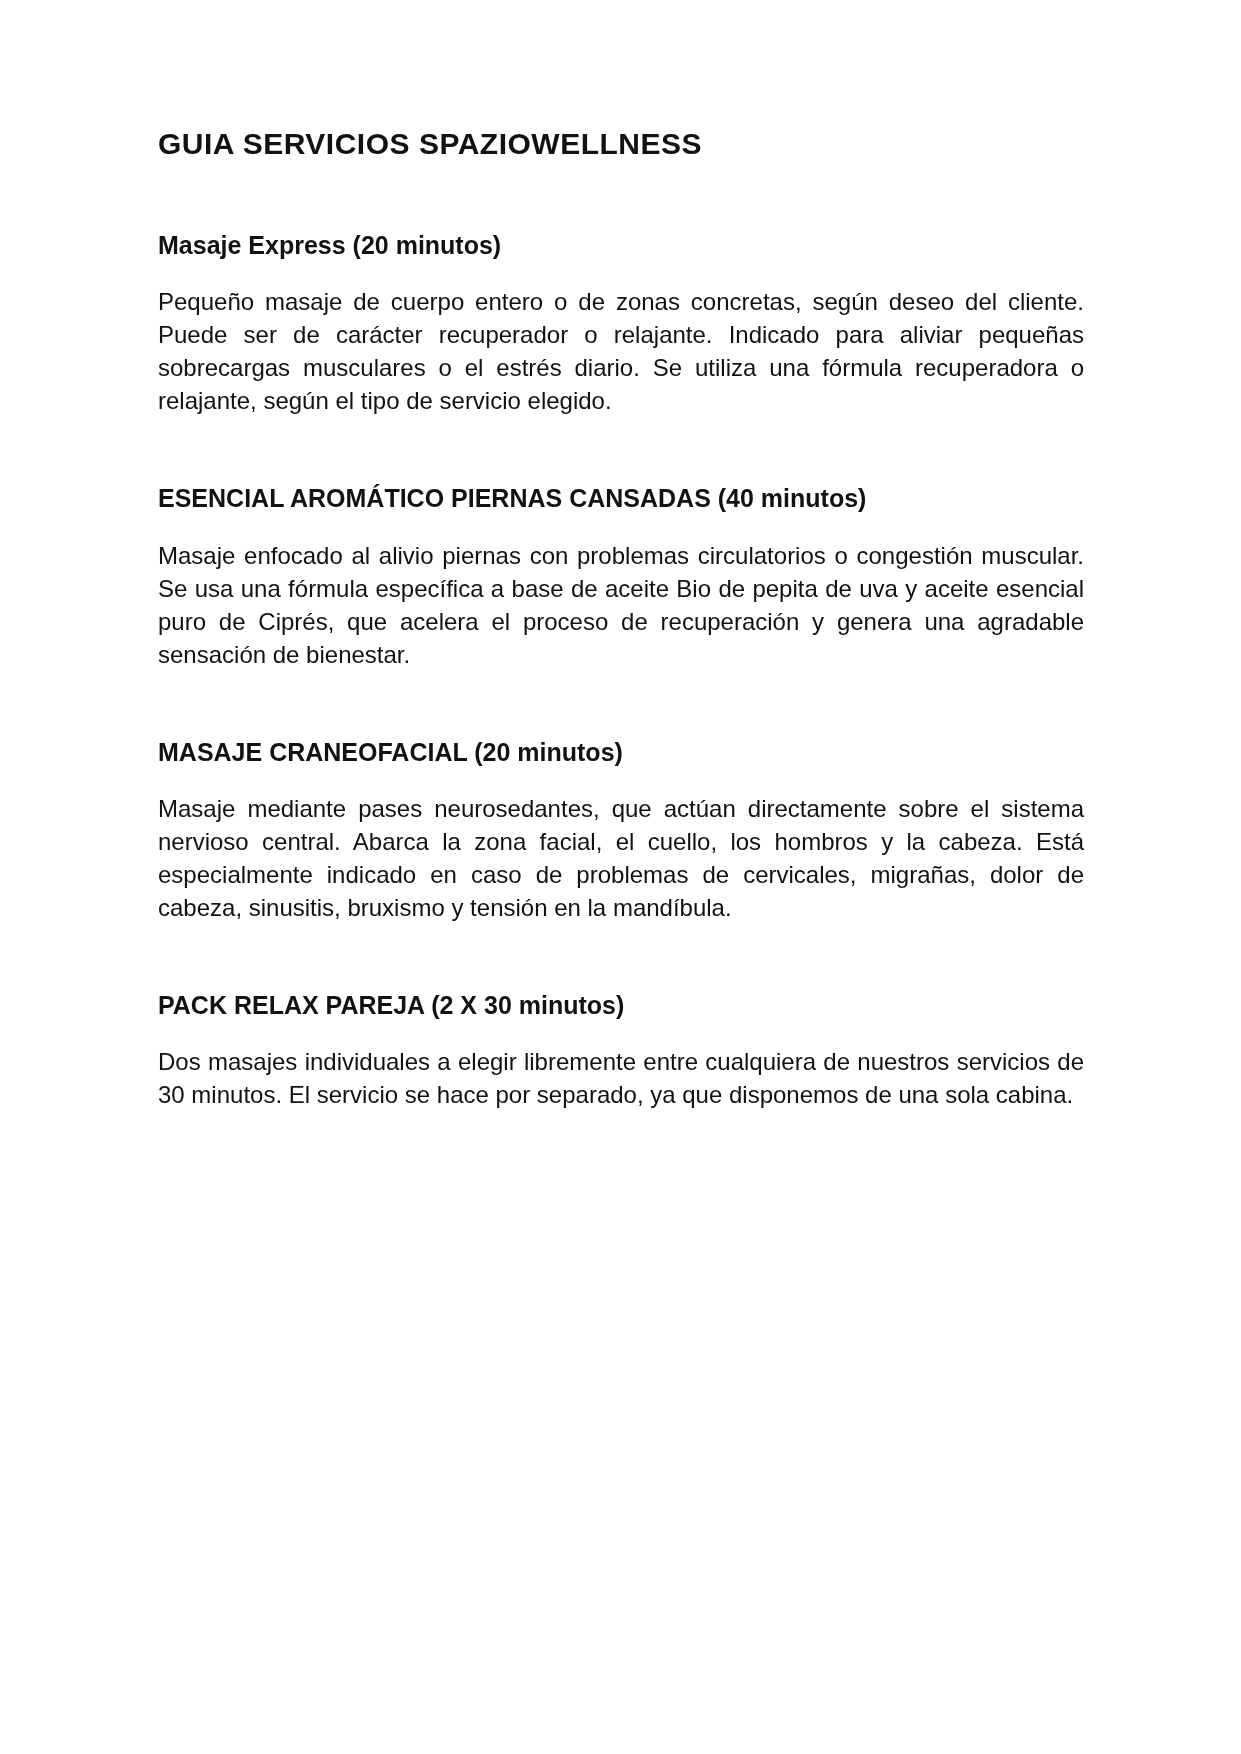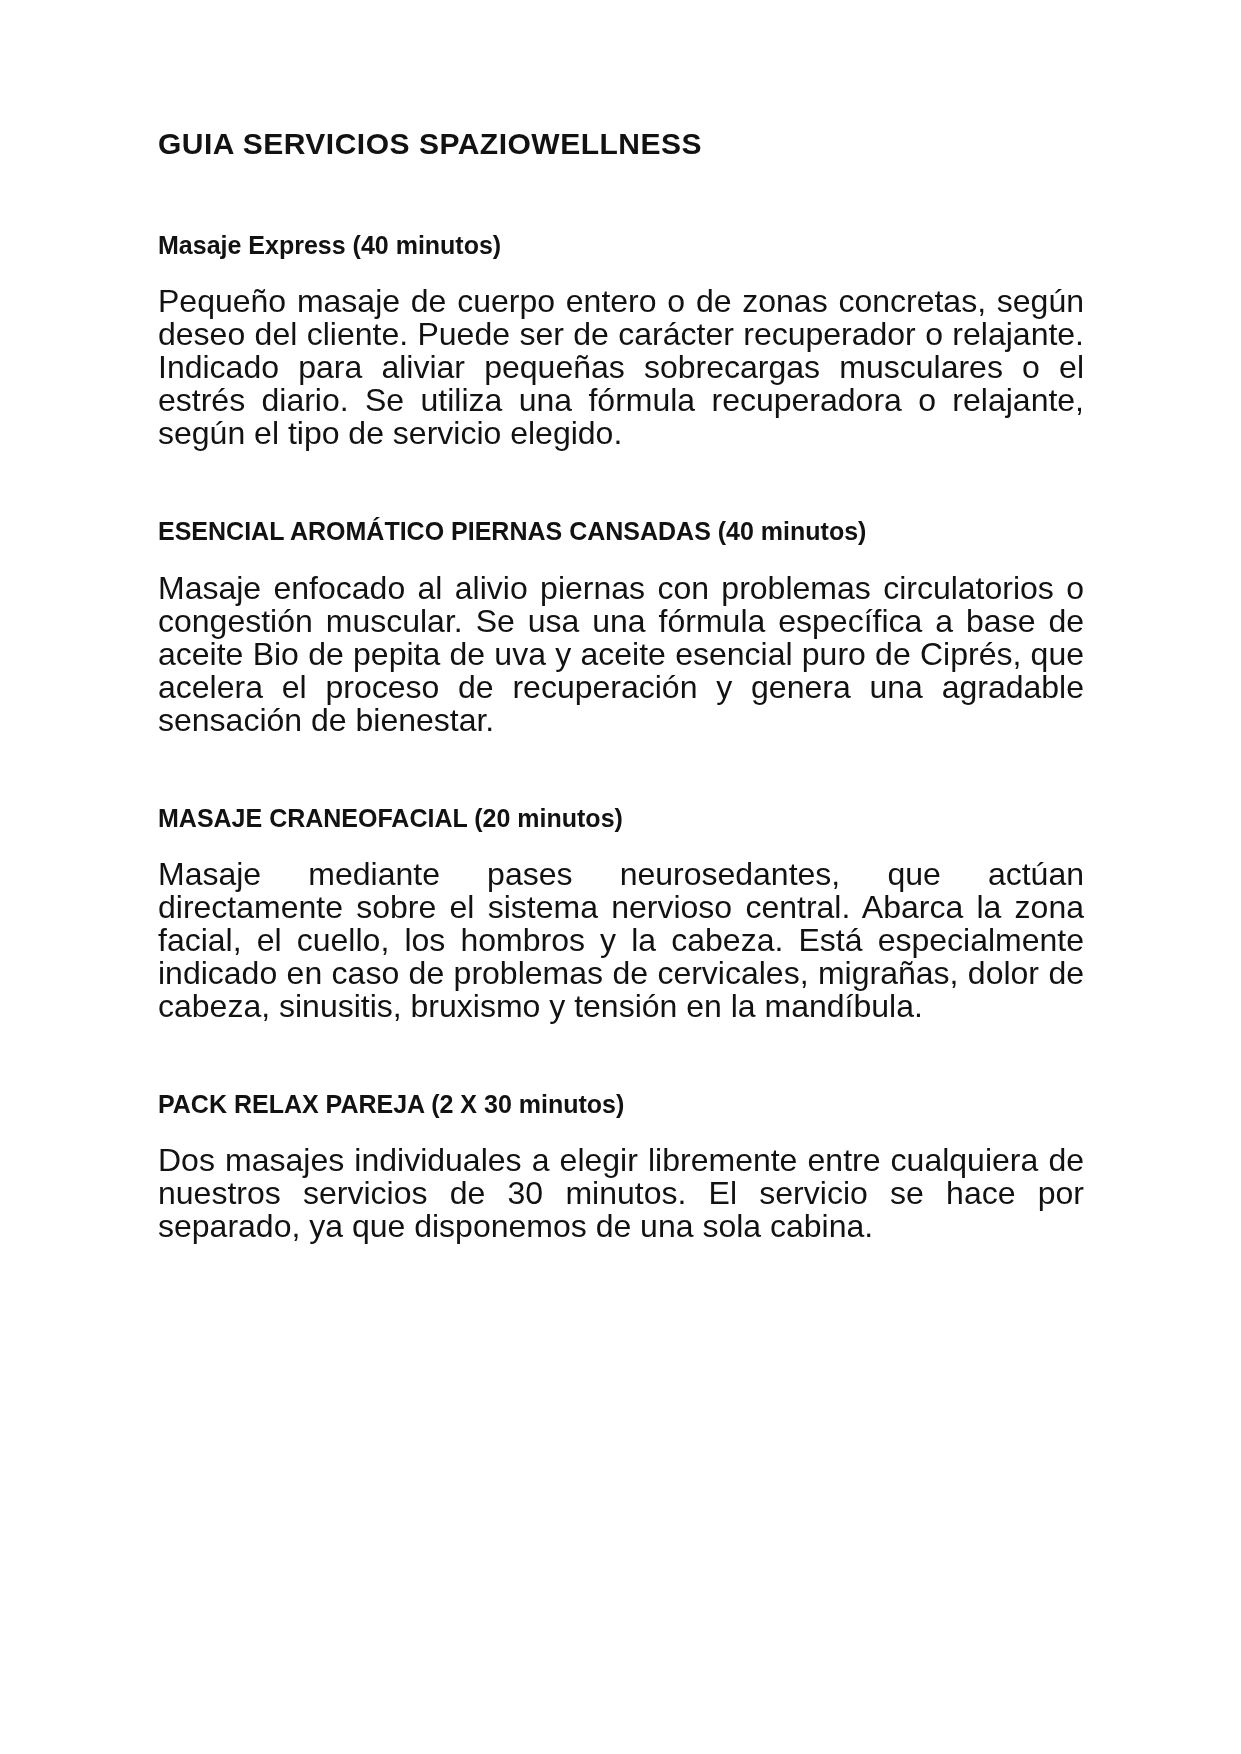--- a/index.html
+++ b/index.html
@@ -34,36 +34,36 @@
   .section {
     margin-bottom: 66px;
   }
   .section-heading {
     font-size: 25px;
     font-weight: bold;
     margin: 0 0 24px 0;
     line-height: 1.25;
   }
   .section-body {
-    font-size: 32px;
+    font-size: 24px;
     line-height: 33px;
     text-align: justify;
     margin: 0;
   }
 </style>
 </head>
 <body>
 
 <div class="page">
   <div class="content">
 
     <h1 class="doc-title">GUIA SERVICIOS SPAZIOWELLNESS</h1>
 
     <div class="section">
-      <h2 class="section-heading">Masaje Express (40 minutos)</h2>
+      <h2 class="section-heading">Masaje Express (20 minutos)</h2>
       <p class="section-body">Pequeño masaje de cuerpo entero o de zonas concretas, según deseo del cliente. Puede ser de carácter recuperador o relajante. Indicado para aliviar pequeñas sobrecargas musculares o el estrés diario. Se utiliza una fórmula recuperadora o relajante, según el tipo de servicio elegido.</p>
     </div>
 
     <div class="section">
       <h2 class="section-heading">ESENCIAL AROMÁTICO PIERNAS CANSADAS (40 minutos)</h2>
       <p class="section-body">Masaje enfocado al alivio piernas con problemas circulatorios o congestión muscular. Se usa una fórmula específica a base de aceite Bio de pepita de uva y aceite esencial puro de Ciprés, que acelera el proceso de recuperación y genera una agradable sensación de bienestar.</p>
     </div>
 
     <div class="section">
     </div>

